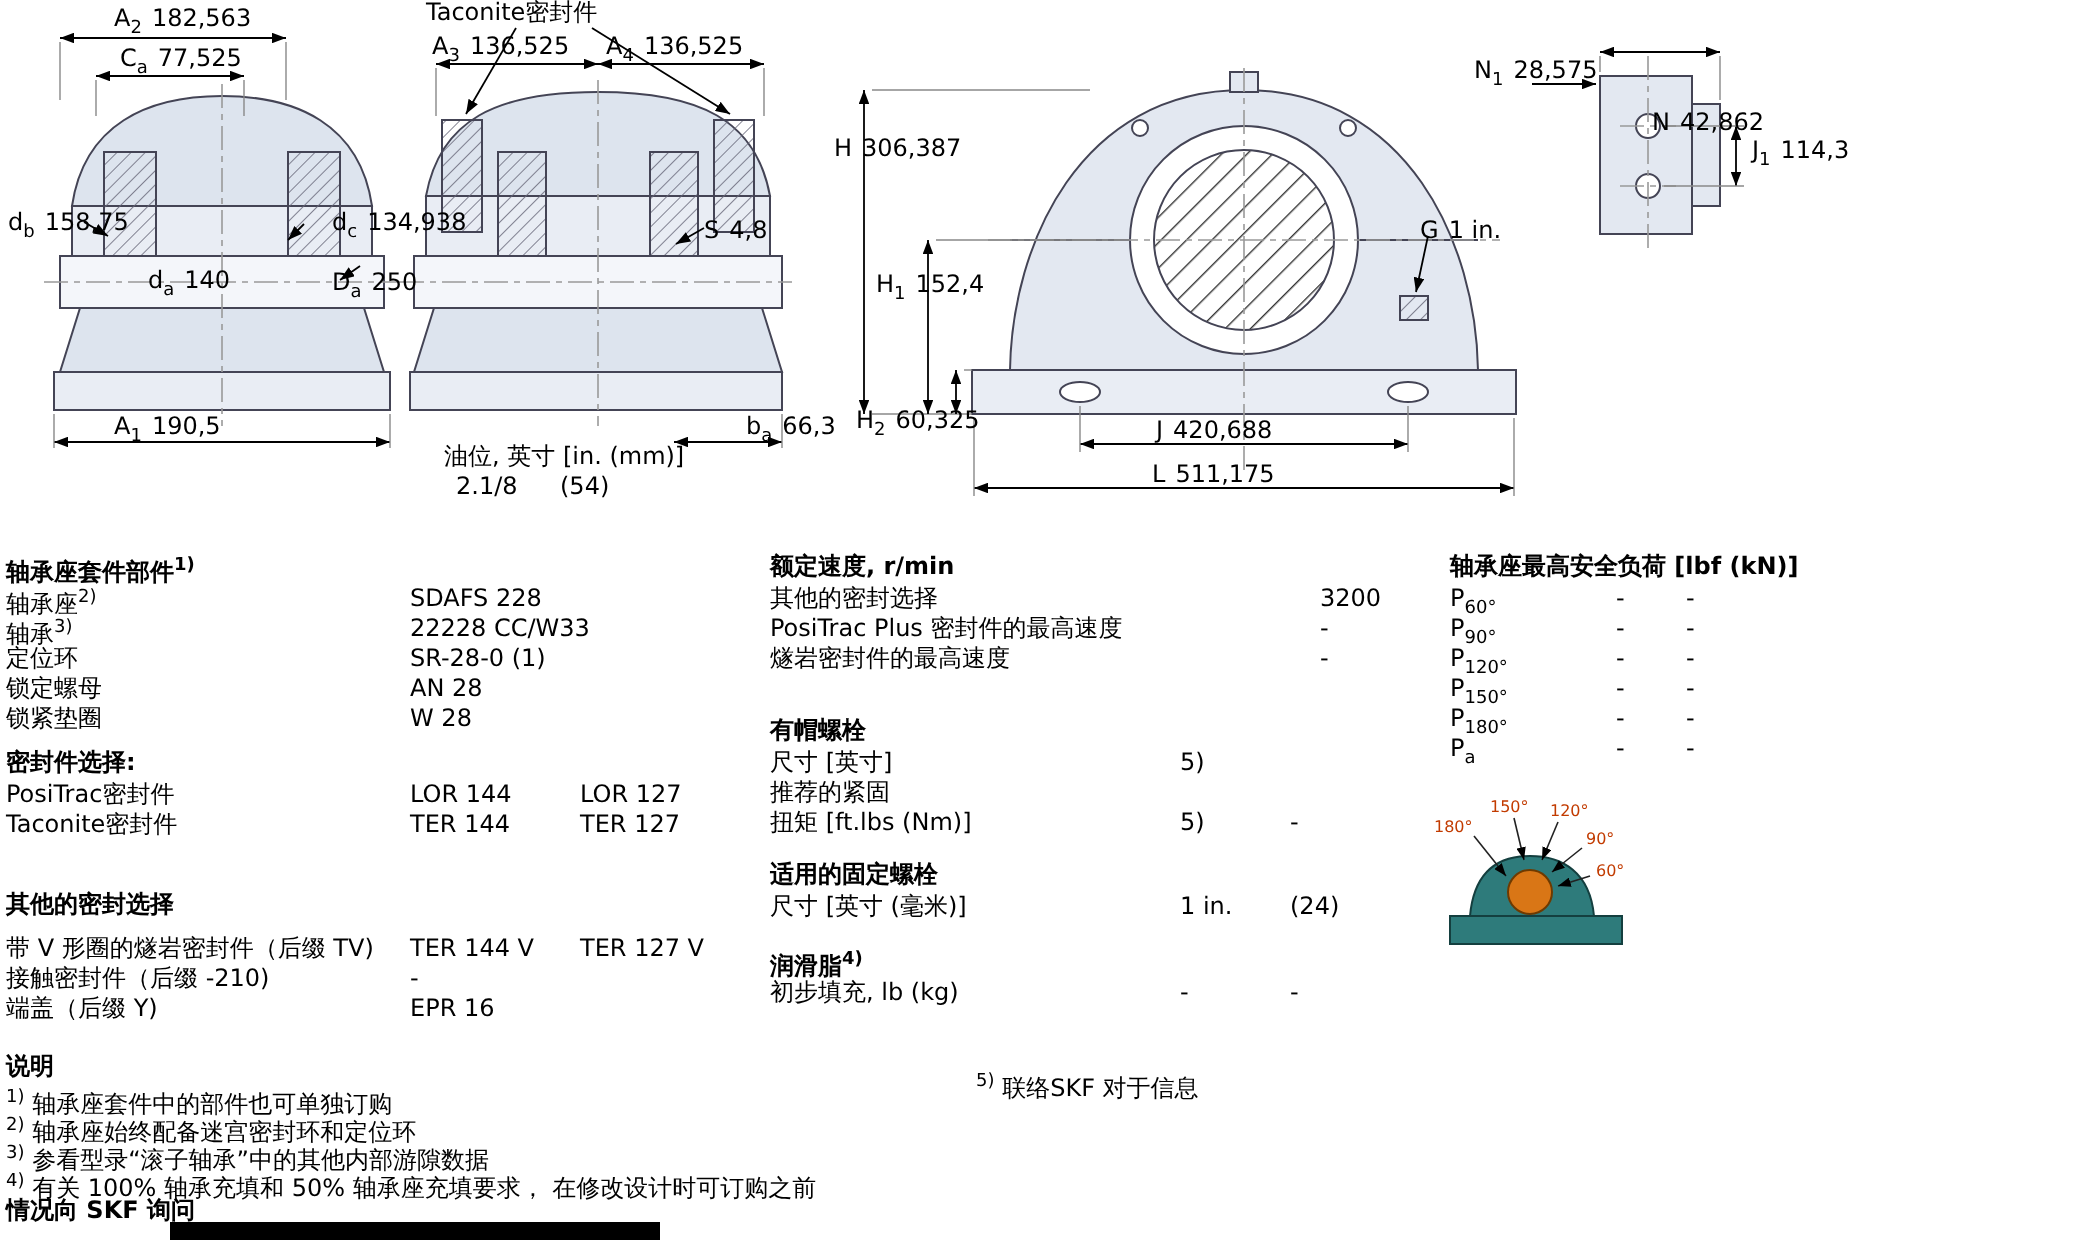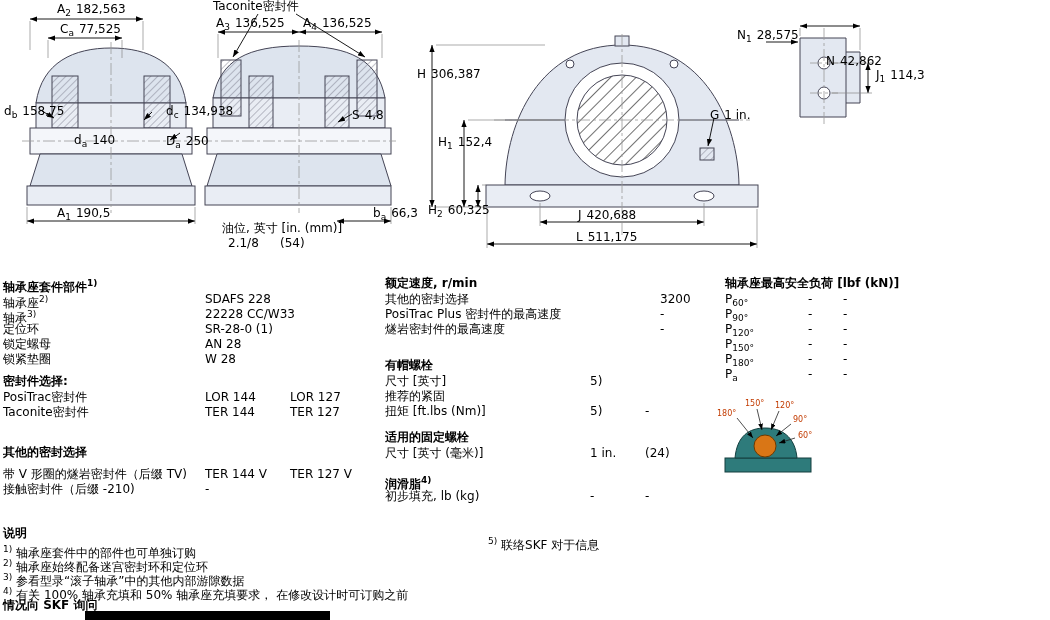--- a/index.html
+++ b/index.html
@@ -191,20 +191,21 @@
     <div class="sec-title">密封件选择:</div>
     <div class="trow"><span class="lbl">PosiTrac密封件</span><span class="c1">LOR 144</span><span class="c2">LOR 127</span></div>
     <div class="trow"><span class="lbl">Taconite密封件</span><span class="c1">TER 144</span><span class="c2">TER 127</span></div>
   </div>
 
   <div class="sec left-col" style="left:3px; top:445px; width:380px;">
     <div class="sec-title">其他的密封选择</div>
     <div class="spacer6"></div>
     <div class="trow"><span class="lbl">带 V 形圈的燧岩密封件（后缀 TV)</span><span class="c1">TER 144 V</span><span class="c2">TER 127 V</span></div>
     <div class="trow"><span class="lbl">接触密封件（后缀 -210)</span><span class="c1">-</span><span class="c2"></span></div>
+    <div class="trow"><span class="lbl">端盖（后缀 Y)</span><span class="c1">EPR 16</span><span class="c2"></span></div>
   </div>
 
   <div class="sec mid-col speed" style="left:385px; top:276px; width:330px;">
     <div class="sec-title">额定速度, r/min</div>
     <div class="trow"><span class="lbl">其他的密封选择</span><span class="c1">3200</span></div>
     <div class="trow"><span class="lbl">PosiTrac Plus 密封件的最高速度</span><span class="c1">-</span></div>
     <div class="trow"><span class="lbl">燧岩密封件的最高速度</span><span class="c1">-</span></div>
   </div>
 
   <div class="sec mid-col" style="left:385px; top:358px; width:330px;">

